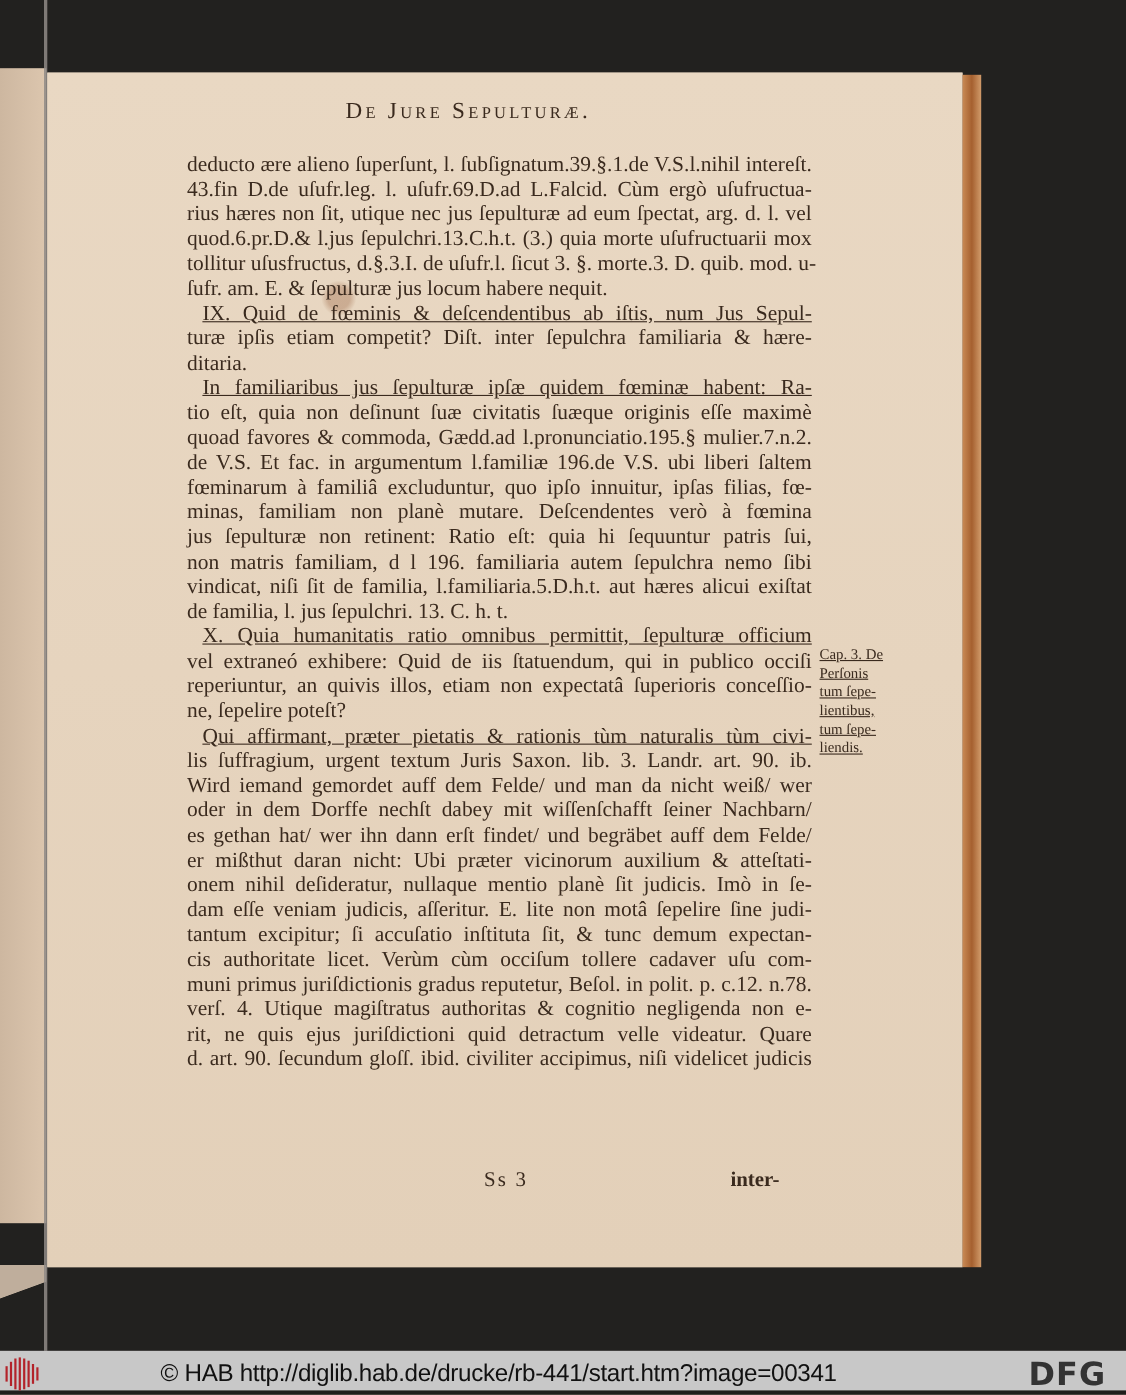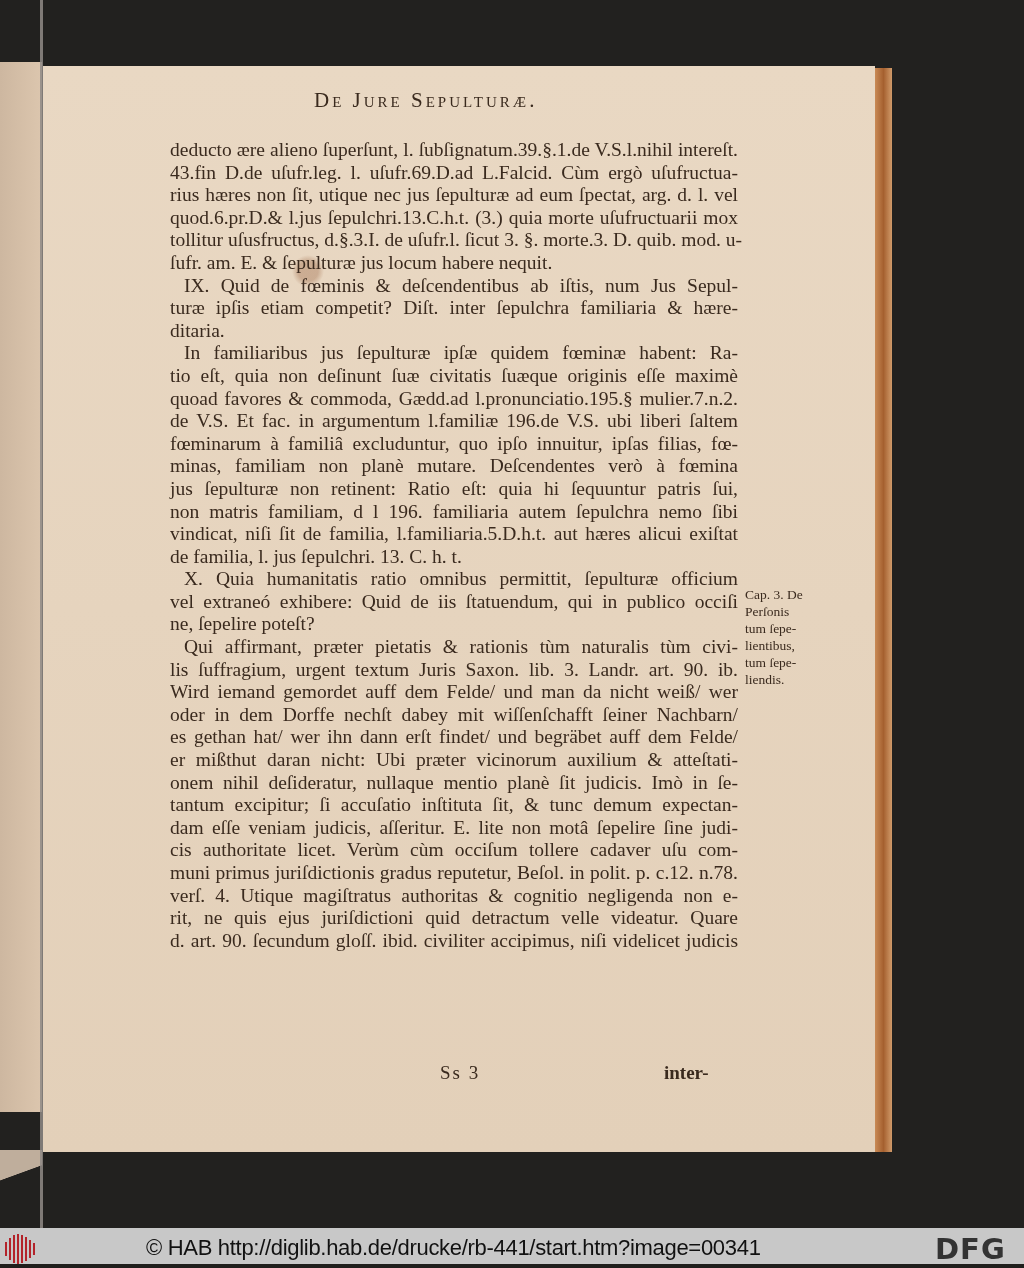--- a/index.html
+++ b/index.html
@@ -11,23 +11,23 @@
   .page { position:absolute; left:43px; top:66px; width:832px; height:1086px; background:#e7d5c0;
           background-image: radial-gradient(circle at 265px 205px, rgba(150,95,60,.35) 0 10px, transparent 16px),
                             linear-gradient(180deg,#e9d8c3,#e3d0b9); }
   .page-edge { position:absolute; left:875px; top:68px; width:17px; height:1084px;
                background:linear-gradient(90deg,#c98a55,#a5602f 50%,#d19b6a); }
   .text { position:absolute; color:#3a2a1e; font-size:19.5px; line-height:22.6px; white-space:nowrap; }
   .running-head { position:absolute; left:314px; top:88px; font-size:21px; letter-spacing:3px; color:#3a2a1e; font-variant:small-caps; }
   .body-lines { left:170px; top:112px; width:568px;margin-top:27px; }
   .line { display:block; height:22.6px; text-align:justify; text-align-last:justify; }
   .line.last { text-align-last:left; }
-  .line.indent { padding-left:14px; }
+  .line.indent { padding-left:14px;text-decoration:underline; }
   .marginal { position:absolute; left:745px; top:586px; font-size:13.5px; line-height:17px; color:#3a2a1e; }
-  .marginal span { display:block; }
+  .marginal span { display:block;text-decoration:underline; }
   .sig { position:absolute; left:440px; top:1062px; font-size:19px; letter-spacing:2px; color:#3a2a1e;text-align:center; }
   .catch { position:absolute; left:664px; top:1062px; font-size:19px; color:#3a2a1e;font-weight:bold; }
   .footer { position:absolute; left:0; top:1228px; width:1024px; height:36px; background:#c8c8c8; }
   .footer .logo { position:absolute; left:5px; top:6px; width:30px; height:30px; display:flex; gap:2px; align-items:center; }
   .footer .logo i { display:block; width:2px; background:#b3232a; }
   .footer .copy { position:absolute; left:146px; top:7px; font-family:"Liberation Sans", sans-serif; font-size:22px; color:#111; letter-spacing:-0.3px; }
   .footer .dfg { position:absolute; left:935px; top:4px; font-family:"DejaVu Sans", sans-serif; font-weight:bold; font-size:29px; color:#333; letter-spacing:1px; }
 </style>
 </head>
 <body>
@@ -57,30 +57,31 @@
   <span class="line">quoad favores &amp; commoda, Gædd.ad l.pronunciatio.195.§ mulier.7.n.2.</span>
   <span class="line">de V.S. Et fac. in argumentum l.familiæ 196.de V.S. ubi liberi ſaltem</span>
   <span class="line">fœminarum à familiâ excluduntur, quo ipſo innuitur, ipſas filias, fœ-</span>
   <span class="line">minas, familiam non planè mutare.   Deſcendentes verò à fœmina</span>
   <span class="line">jus ſepulturæ non retinent: Ratio eſt: quia hi ſequuntur patris ſui,</span>
   <span class="line">non matris familiam, d l 196. familiaria autem ſepulchra nemo ſibi</span>
   <span class="line">vindicat, niſi ſit de familia, l.familiaria.5.D.h.t. aut hæres alicui exiſtat</span>
   <span class="line last">de familia, l. jus ſepulchri. 13. C. h. t.</span>
   <span class="line indent">X.   Quia humanitatis ratio omnibus permittit, ſepulturæ officium</span>
   <span class="line">vel extraneó exhibere: Quid de iis ſtatuendum, qui in publico occiſi</span>
+  <span class="line">reperiuntur, an quivis illos, etiam non expectatâ ſuperioris conceſſio-</span>
   <span class="line last">ne, ſepelire poteſt?</span>
   <span class="line indent">Qui affirmant, præter pietatis &amp; rationis tùm naturalis tùm civi-</span>
   <span class="line">lis ſuffragium, urgent textum Juris Saxon. lib. 3. Landr. art. 90. ib.</span>
   <span class="line">Wird iemand gemordet auff dem Felde/ und man da nicht weiß/ wer</span>
   <span class="line">oder in dem Dorffe nechſt dabey mit wiſſenſchafft ſeiner Nachbarn/</span>
   <span class="line">es gethan hat/ wer ihn dann erſt findet/ und begräbet auff dem Felde/</span>
   <span class="line">er mißthut daran nicht: Ubi præter vicinorum auxilium &amp; atteſtati-</span>
   <span class="line">onem nihil deſideratur, nullaque mentio planè ſit judicis.   Imò in ſe-</span>
+  <span class="line">dam eſſe veniam judicis, aſſeritur.   E. lite non motâ ſepelire ſine judi-</span>
   <span class="line">tantum excipitur; ſi accuſatio inſtituta ſit, &amp; tunc demum expectan-</span>
-  <span class="line">dam eſſe veniam judicis, aſſeritur.   E. lite non motâ ſepelire ſine judi-</span>
   <span class="line">cis authoritate licet.   Verùm cùm occiſum tollere cadaver uſu com-</span>
   <span class="line">muni primus juriſdictionis gradus reputetur, Beſol. in polit. p. c.12. n.78.</span>
   <span class="line">verſ. 4. Utique magiſtratus authoritas &amp; cognitio negligenda non e-</span>
   <span class="line">rit, ne quis ejus juriſdictioni quid detractum velle videatur.   Quare</span>
   <span class="line">d. art. 90. ſecundum gloſſ. ibid. civiliter accipimus, niſi videlicet judicis</span>
 </div>
 
 <div class="marginal">
   <span>Cap. 3. De</span>
   <span>Perſonis</span>

